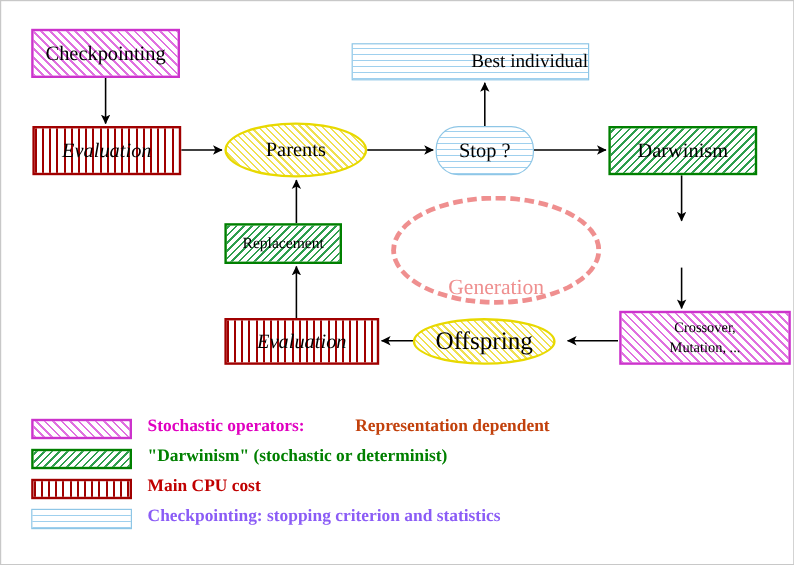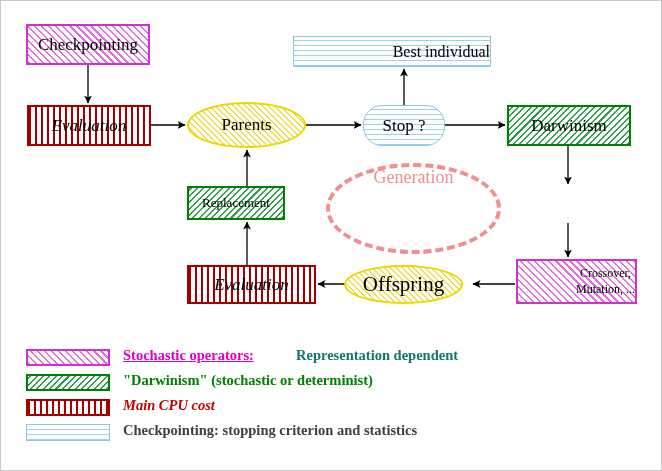--- a/index.html
+++ b/index.html
@@ -42,35 +42,35 @@
     border:2px solid #e8d900;
     background-color:#ffffff;
     background-image:repeating-linear-gradient(45deg,
        #f0e050 0px,#f0e050 1.4px,#ffffff 1.4px,#ffffff 4.2px);
   }
   .ellipse{border-radius:50%;}
   .rounded{border-radius:19px;}
 
   .dashed-gen{
     position:absolute;border:4px dashed #ef8f8f;border-radius:50%;
-    display:flex;align-items:flex-start;justify-content:center;
+    display:flex;align-items:flex-end;justify-content:center;
     color:#ef8f8f;background:transparent;box-sizing:border-box;
   }
 
   svg.wires{position:absolute;left:0;top:0;width:662px;height:471px;pointer-events:none;}
 
   
   .legend{position:absolute;left:0;top:0;width:662px;height:471px;}
   .lg-swatch{position:absolute;width:84px;height:17px;box-sizing:border-box;}
   .lg-text{position:absolute;font-family:"Liberation Serif",serif;font-weight:bold;font-size:14.5px;white-space:nowrap;}
-  .c-magenta{color:#e000c0;text-decoration:underline;}
-  .c-gold{color:#0f766e;}
+  .c-magenta{color:#e000c0;}
+  .c-gold{color:#c2410c;}
   .c-green{color:#008000;}
   .c-red{color:#c00000;}
-  .c-lblue{color:#404040;}
+  .c-lblue{color:#8b5cf6;}
 </style>
 </head>
 <body>
 
 <div id="stage">
 
   <svg class="wires" viewBox="0 0 662 471">
     <defs>
       <marker id="ah" markerWidth="9" markerHeight="9" refX="7.5" refY="4.5" orient="auto" markerUnits="userSpaceOnUse">
         <path d="M0,0.6 L8,4.5 L0,8.4 L2,4.5 Z" fill="#000"></path>
@@ -120,21 +120,21 @@
 
   <div class="node hatch-green" style="left:506px;top:104px;width:124px;height:41px;font-size:17px;">
     <span>Darwinism</span>
   </div>
 
   <div class="node hatch-blue" style="left:292px;top:35px;width:198px;height:31px;font-size:16px;justify-content:flex-end;">
     <span>Best individual</span>
   </div>
 
 
-  <div class="node hatch-magenta" style="left:515px;top:258px;width:121px;height:45px;font-size:12px;line-height:1.28;justify-content:flex-end;">
+  <div class="node hatch-magenta" style="left:515px;top:258px;width:143px;height:45px;font-size:12px;line-height:1.28;">
     <span style="white-space:pre-line;">Crossover,
 Mutation, ...</span>
   </div>
 
   <div class="node hatch-yellow ellipse" style="left:343px;top:264px;width:119px;height:39px;font-size:21px;">
     <span>Offspring</span>
   </div>
 
   <div class="node hatch-red" style="left:186px;top:264px;width:129px;height:39px;font-size:17px;">
     <span>Evaluation</span>
@@ -151,20 +151,20 @@
   <div class="legend">
 
     <div class="lg-swatch hatch-magenta" style="left:25px;top:348px;"></div>
     <div class="lg-text c-magenta" style="left:122px;top:346px;">Stochastic operators:</div>
     <div class="lg-text c-gold" style="left:295px;top:346px;">Representation dependent</div>
 
     <div class="lg-swatch hatch-green" style="left:25px;top:373px;"></div>
     <div class="lg-text c-green" style="left:122px;top:371px;">"Darwinism" (stochastic or determinist)</div>
 
     <div class="lg-swatch hatch-red" style="left:25px;top:398px;"></div>
-    <div class="lg-text c-red" style="left:122px;top:396px;font-style:italic;">Main CPU cost</div>
+    <div class="lg-text c-red" style="left:122px;top:396px;">Main CPU cost</div>
 
     <div class="lg-swatch hatch-blue" style="left:25px;top:423px;"></div>
     <div class="lg-text c-lblue" style="left:122px;top:421px;">Checkpointing: stopping criterion and statistics</div>
 
   </div>
 
 </div>
 
 </body></html>

